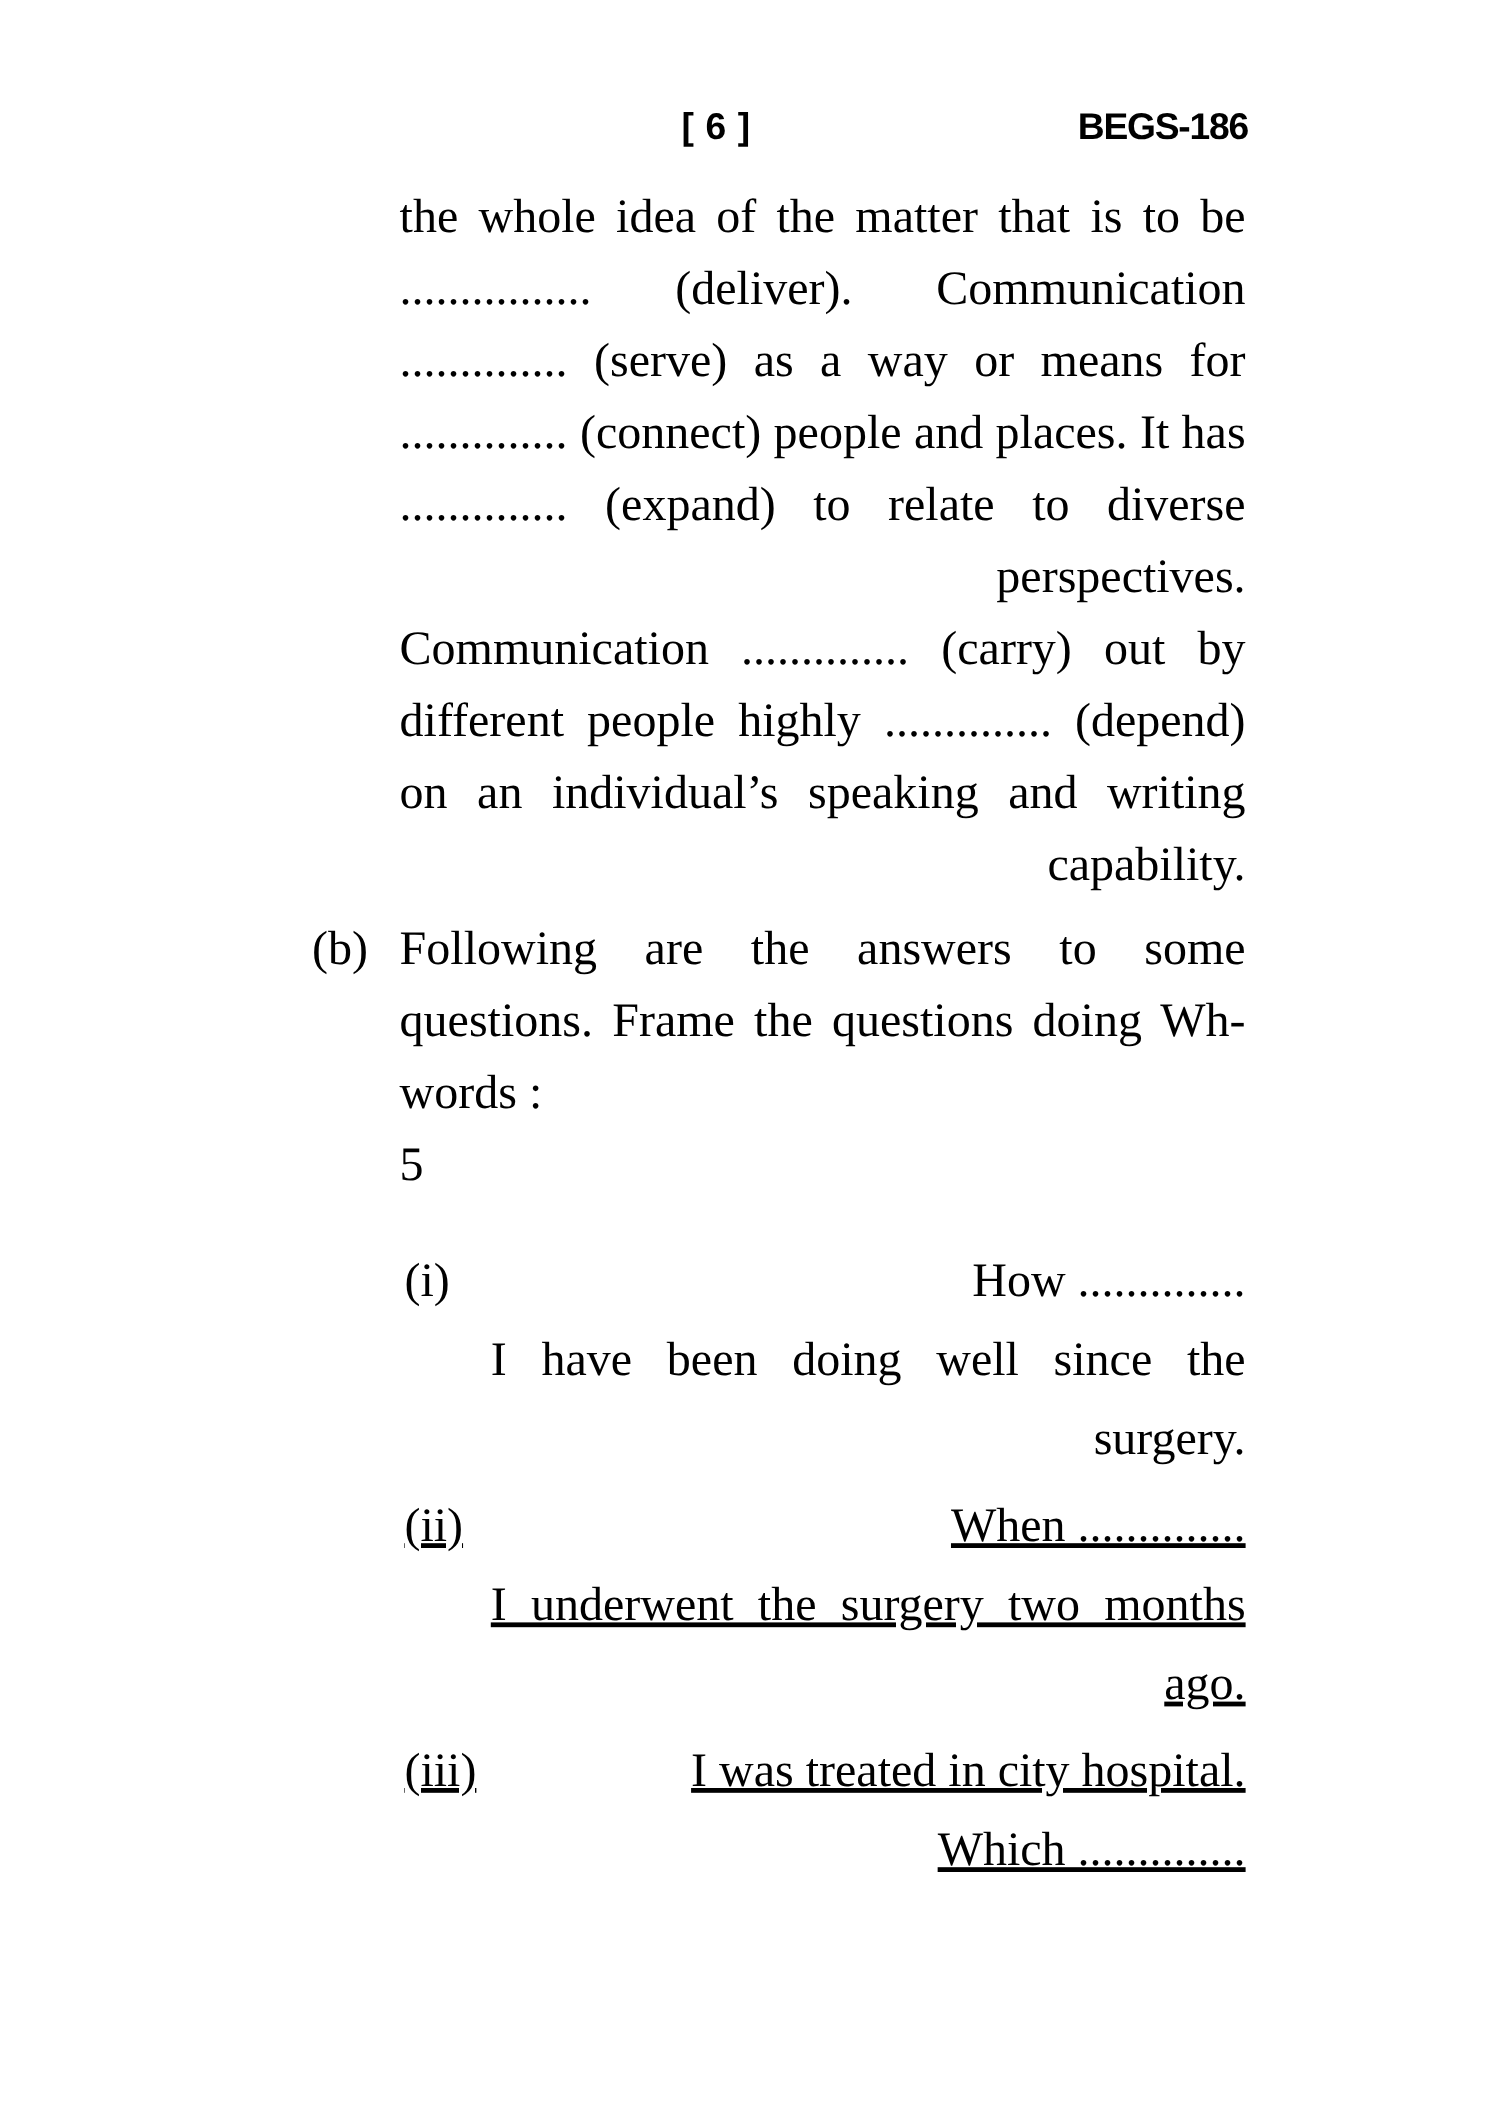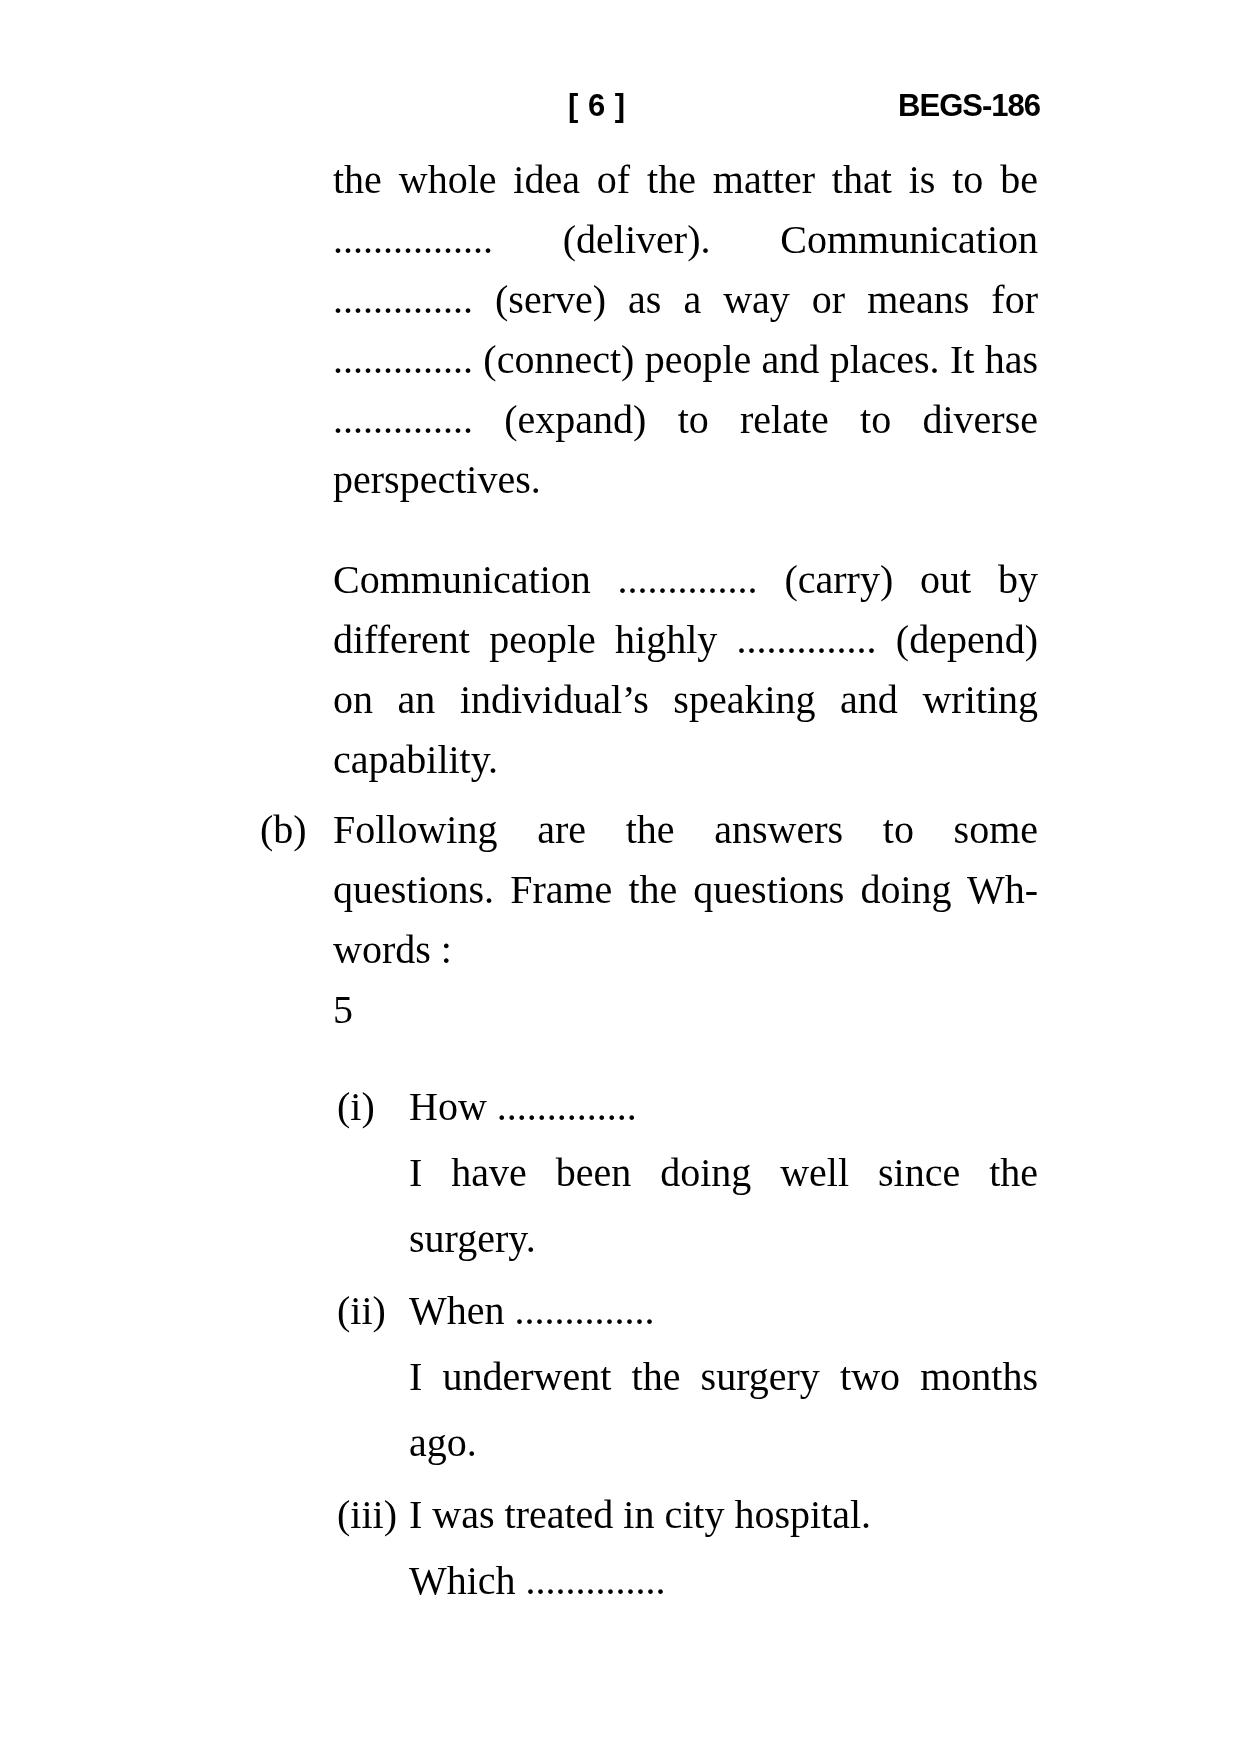--- a/index.html
+++ b/index.html
@@ -30,34 +30,34 @@
 
   
   .bodytext {
     position: absolute;
     left: 260px;
     top: 150px;
     width: 780px;
     font-size: 40px;
     line-height: 60px;
   }
-  .ln { text-align: left; }
+  .ln { text-align: right; }
   .j  { text-align: justify; text-align-last: justify; }
 
   .para { margin-left: 73px; width: 705px; }
-  .para-2 { margin-top: 40px; }
+  .para-2 { }
 
   .section-b { position: relative; margin-top: 10px; }
   .b-label { position: absolute; left: 0; top: 0; width: 73px; }
   .b-lines { margin-left: 73px; width: 705px; }
   .b-lastline { display: flex; justify-content: space-between; flex-direction: column; }
 
   .items { margin-top: 34px; line-height: 66px; }
   .item { display: flex; margin-left: 77px; }
-  .item + .item { margin-top: 6px; }
+  .item + .item { margin-top: 6px; text-decoration: underline; }
   .item-label { width: 72px; flex: none; }
   .item-body  { width: 629px; flex: none; }
 </style>
 </head>
 <body>
 
 <div class="page">
 
   <div class="header">
     <span class="page-num">[ 6 ]</span>

